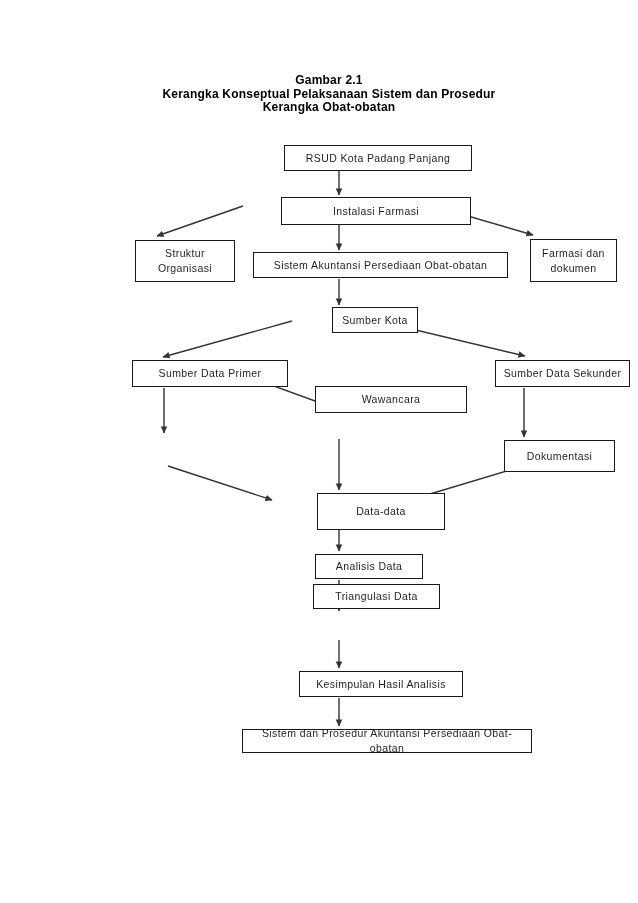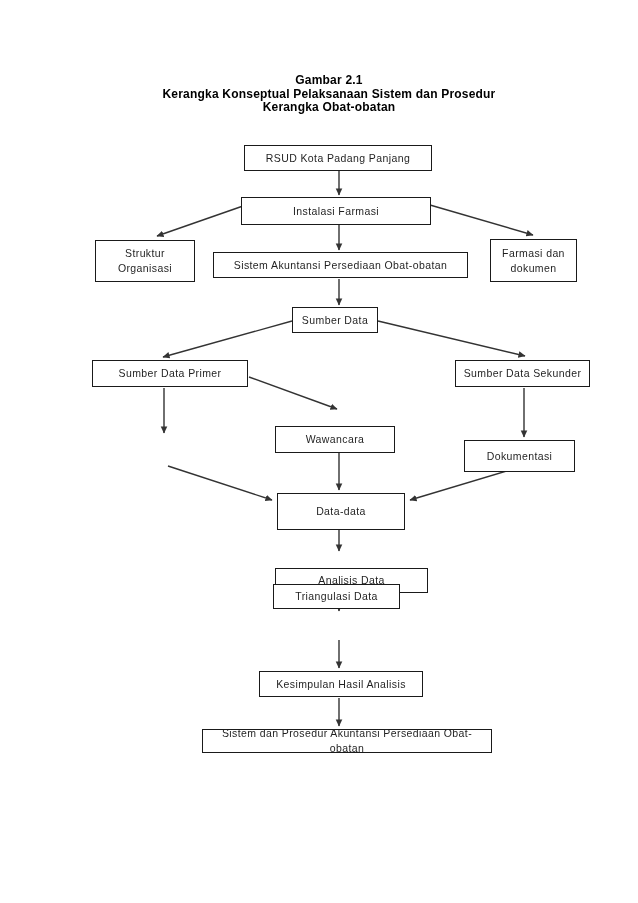--- a/index.html
+++ b/index.html
@@ -35,20 +35,21 @@
     border:1.2px solid #1a1a1a;
     display:flex;
     align-items:center;
     justify-content:center;
     text-align:center;
     font-size:10.5px;
     line-height:15px;
     letter-spacing:0.4px;
     color:#1f1f1f;
     padding:1px 4px;
+    margin-left:40px;
   }
 </style>
 </head>
 <body>
 
 <div class="page">
 
   <div class="title-block">
     <div>Gambar 2.1</div>
     <div>Kerangka Konseptual Pelaksanaan Sistem dan Prosedur</div>
@@ -94,45 +95,45 @@
 
   <div class="node" style="left:213px;top:252px;width:255px;height:26px">
     <span>Sistem Akuntansi Persediaan Obat-obatan</span>
   </div>
 
   <div class="node" style="left:490px;top:239px;width:87px;height:43px">
     <span>Farmasi dan dokumen</span>
   </div>
 
   <div class="node" style="left:292px;top:307px;width:86px;height:26px">
-    <span>Sumber Data</span>
+    <span>Sumber Kota</span>
   </div>
 
   <div class="node" style="left:92px;top:360px;width:156px;height:27px">
     <span>Sumber Data Primer</span>
   </div>
 
   <div class="node" style="left:455px;top:360px;width:135px;height:27px">
     <span>Sumber Data Sekunder</span>
   </div>
 
-  <div class="node" style="left:275px;top:426px;width:120px;height:27px">
+  <div class="node" style="left:275px;top:386px;width:152px;height:27px">
     <span>Wawancara</span>
   </div>
 
 
   <div class="node" style="left:464px;top:440px;width:111px;height:32px">
     <span>Dokumentasi</span>
   </div>
 
   <div class="node" style="left:277px;top:493px;width:128px;height:37px">
     <span>Data-data</span>
   </div>
 
-  <div class="node" style="left:275px;top:568px;width:153px;height:25px">
+  <div class="node" style="left:275px;top:554px;width:108px;height:25px">
     <span>Analisis Data</span>
   </div>
 
   <div class="node" style="left:273px;top:584px;width:127px;height:25px">
     <span>Triangulasi Data</span>
   </div>
 
   <div class="node" style="left:259px;top:671px;width:164px;height:26px">
     <span>Kesimpulan Hasil Analisis</span>
   </div>

